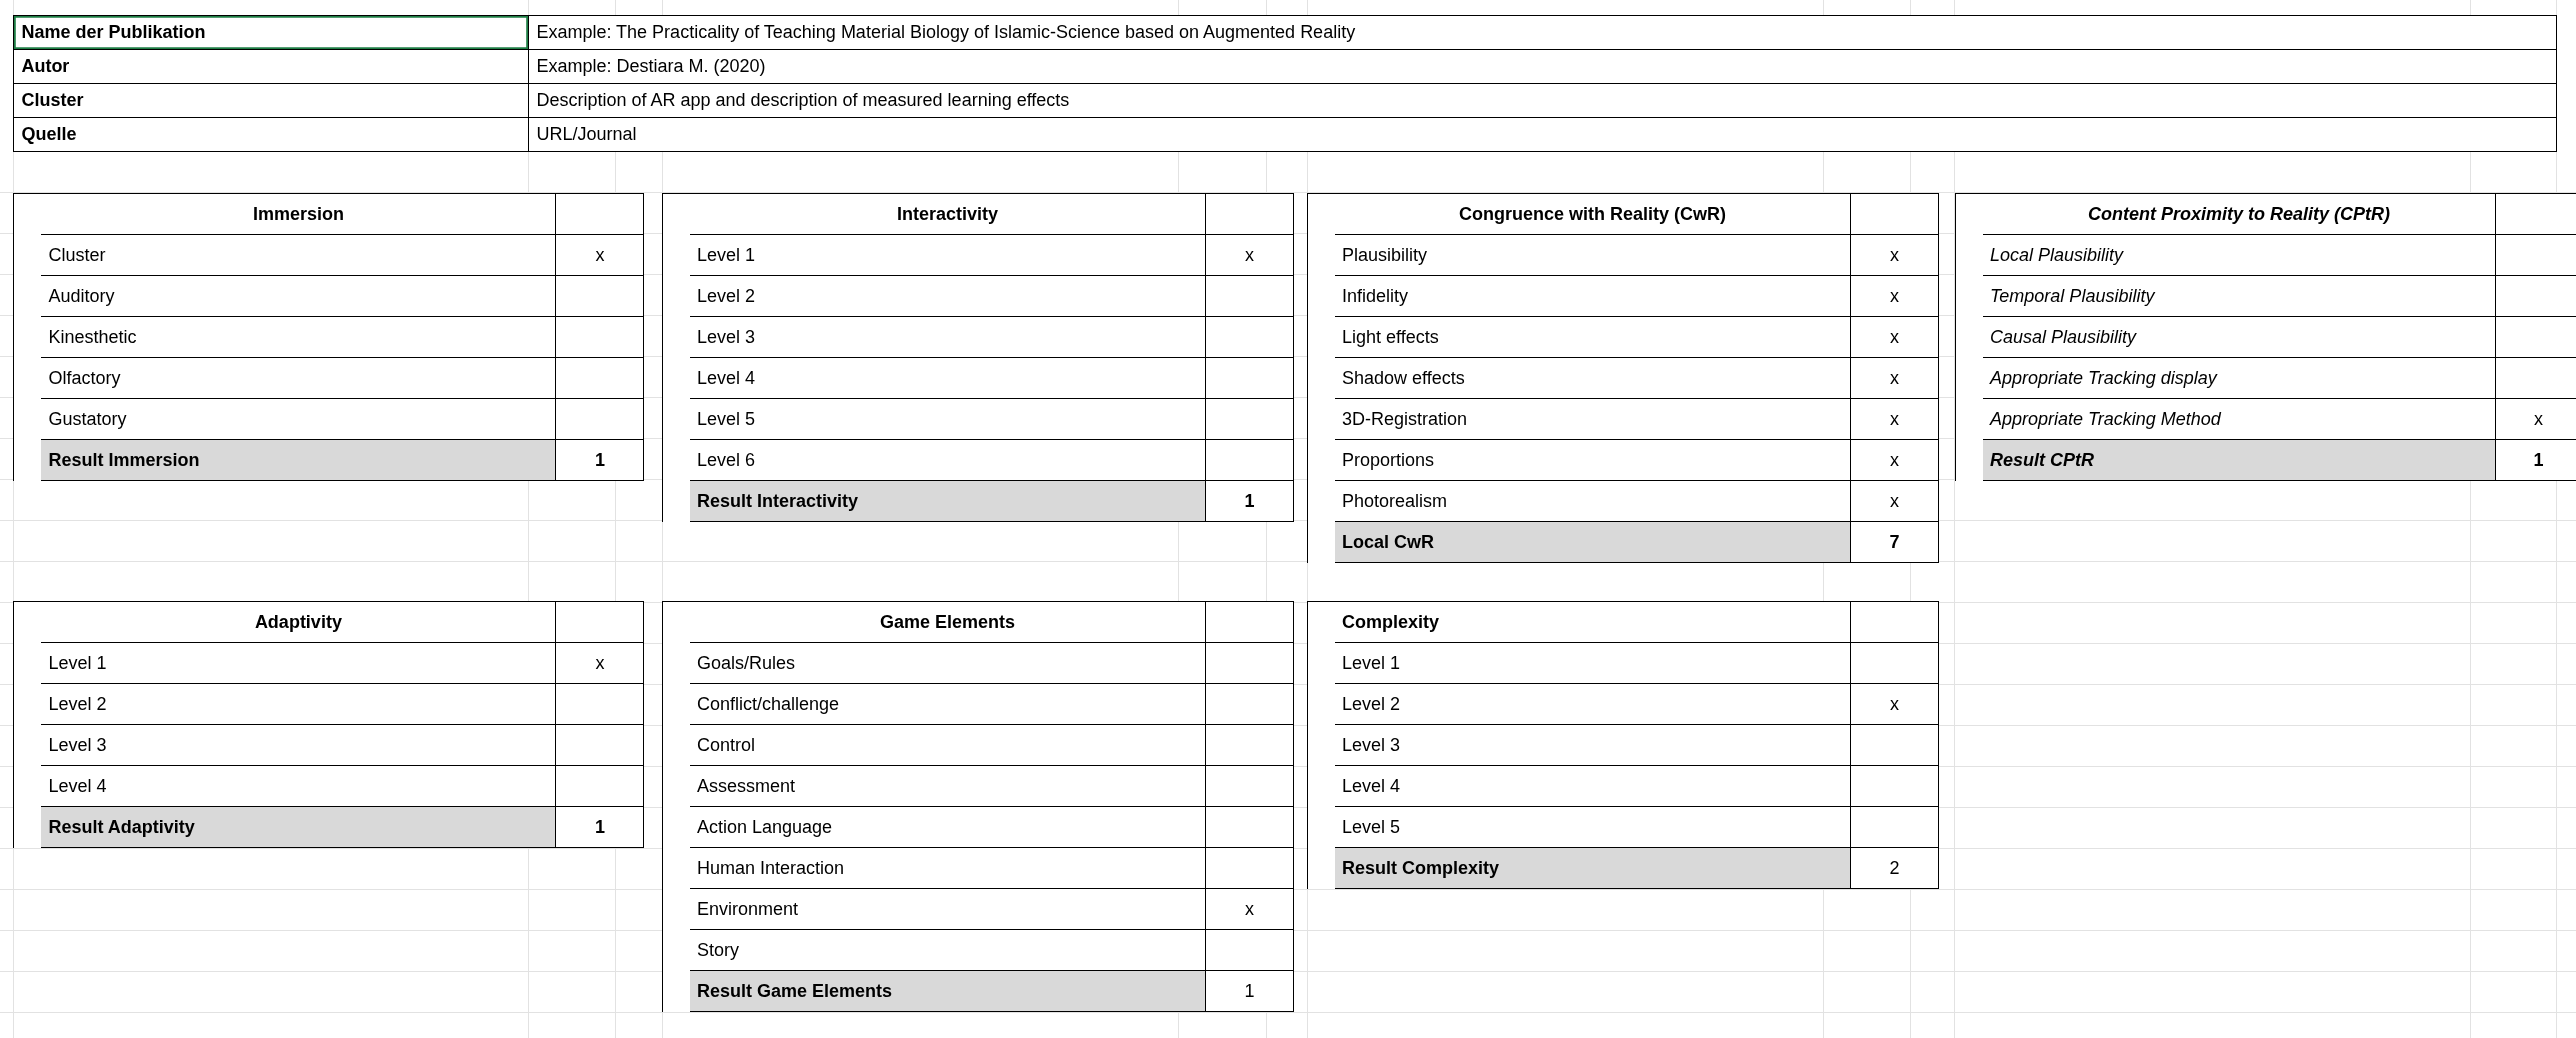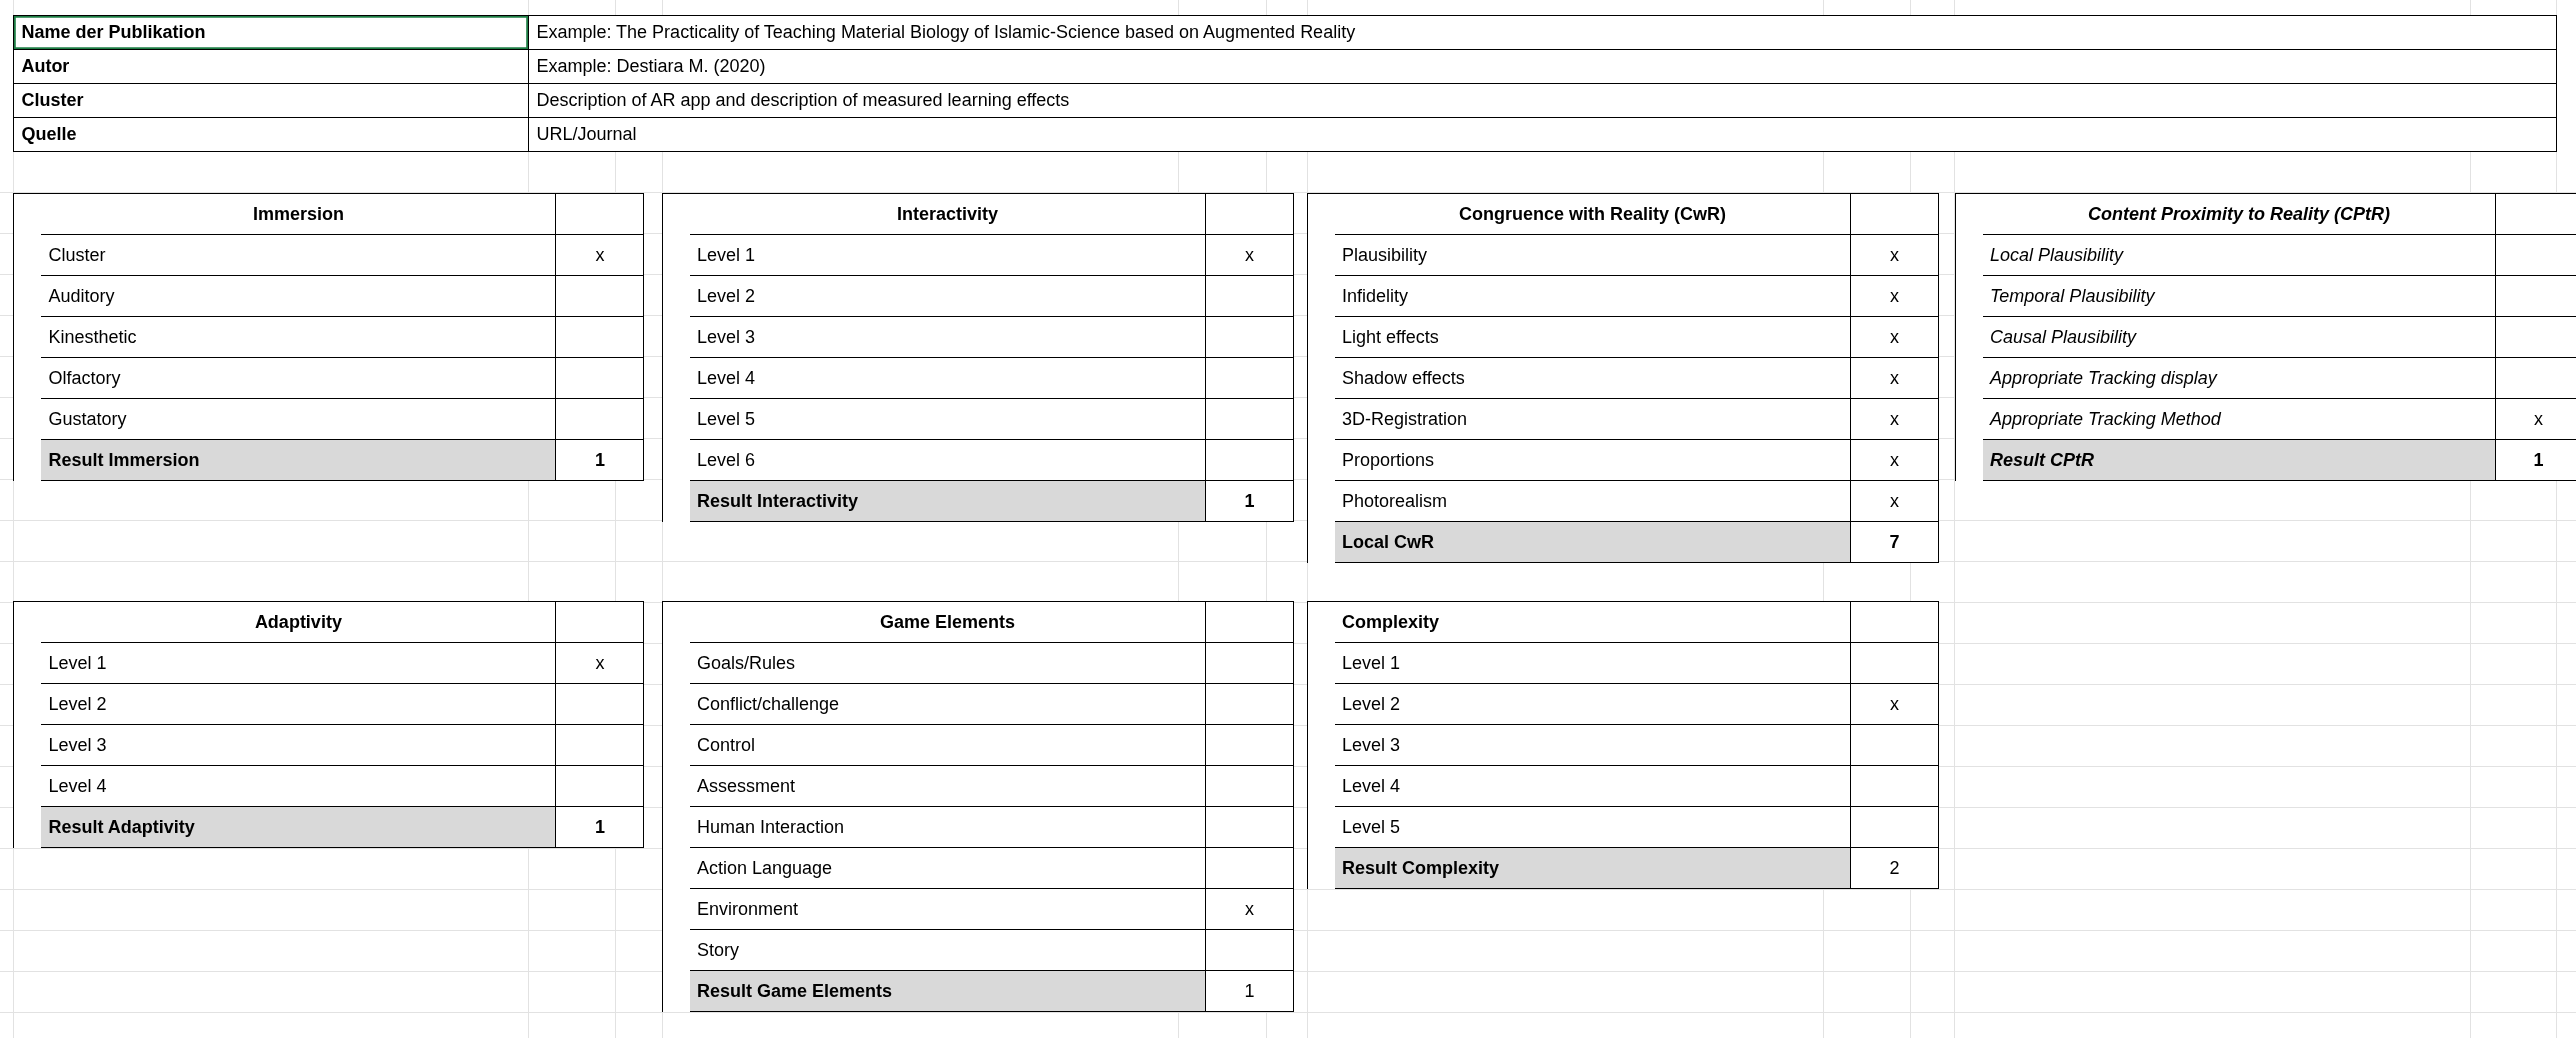--- a/index.html
+++ b/index.html
@@ -263,25 +263,25 @@
   </div>
   <div class="row">
     <div class="cell lab">Control</div>
     <div class="cell mark"></div>
   </div>
   <div class="row">
     <div class="cell lab">Assessment</div>
     <div class="cell mark"></div>
   </div>
   <div class="row">
+    <div class="cell lab">Action Language</div>
+    <div class="cell mark"></div>
+  </div>
+  <div class="row">
     <div class="cell lab">Human Interaction</div>
-    <div class="cell mark"></div>
-  </div>
-  <div class="row">
-    <div class="cell lab">Action Language</div>
     <div class="cell mark"></div>
   </div>
   <div class="row">
     <div class="cell lab">Environment</div>
     <div class="cell mark">x</div>
   </div>
   <div class="row">
     <div class="cell lab">Story</div>
     <div class="cell mark"></div>
   </div>

